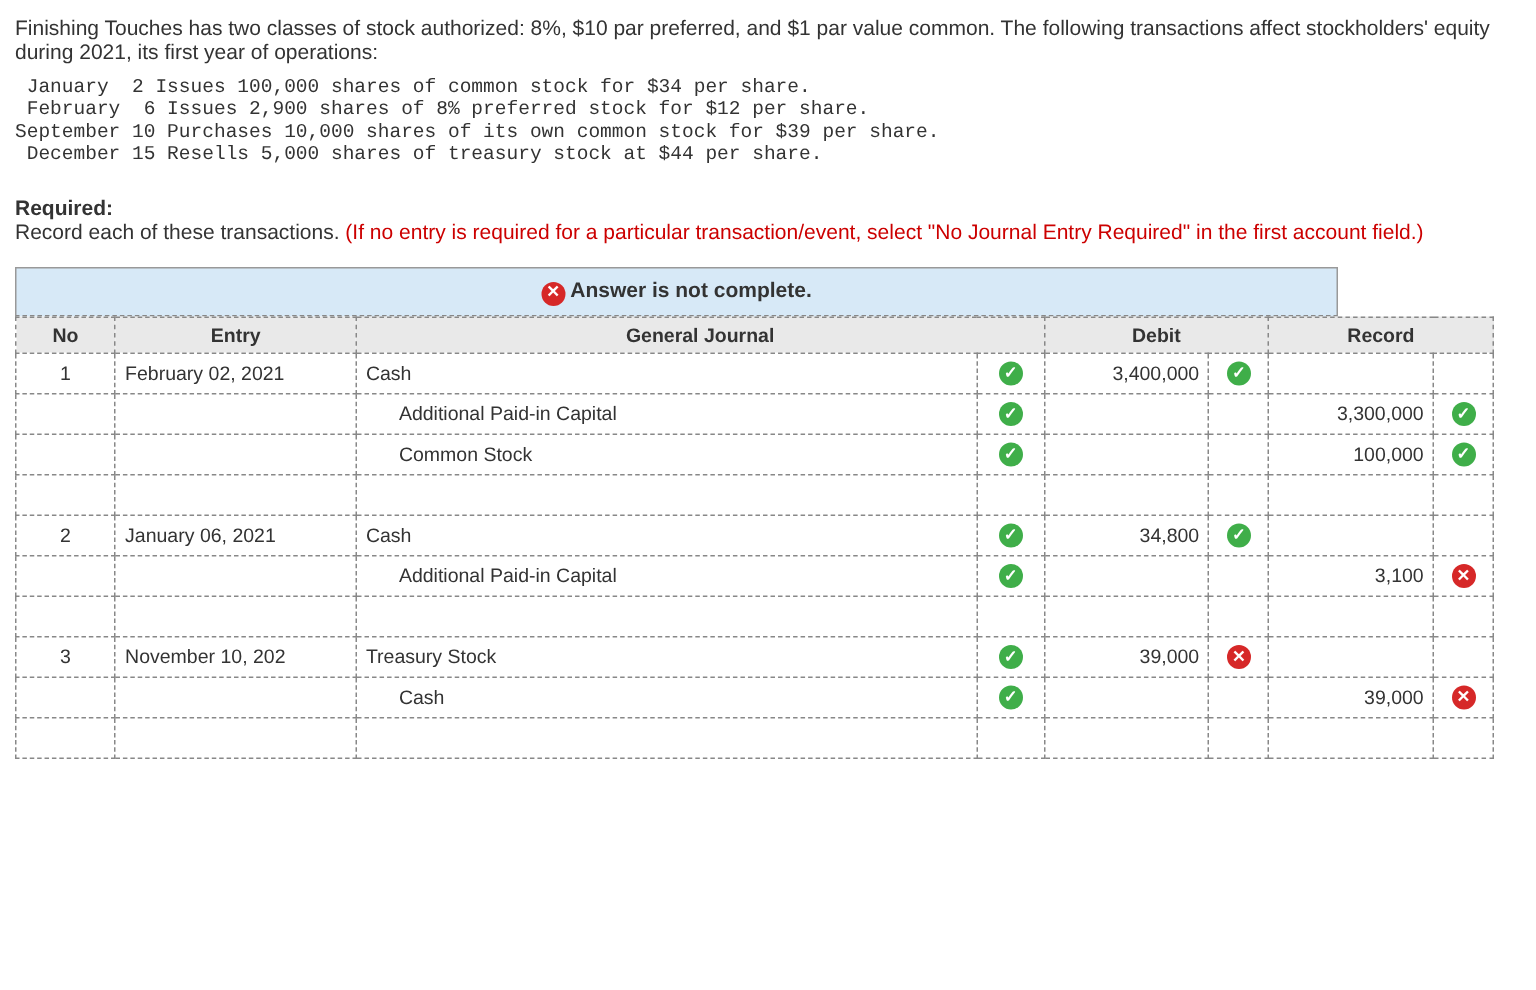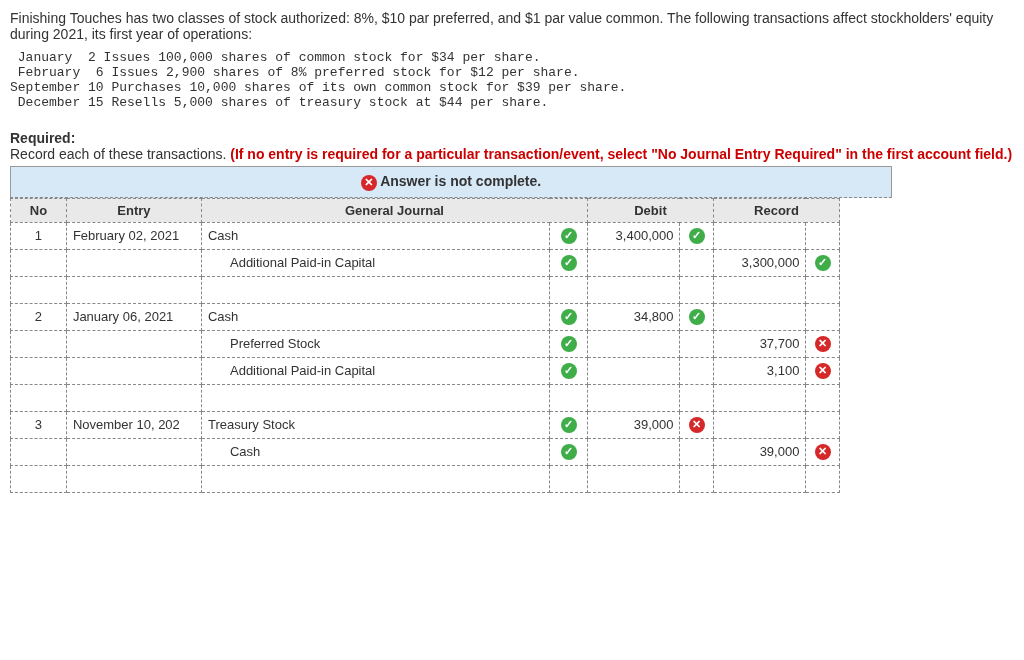--- a/index.html
+++ b/index.html
@@ -7,36 +7,36 @@
     font-size: 14px;
     color: #333;
     margin: 0;
     padding: 10px;
     width: 1024px;
     box-sizing: border-box;
   }
   .intro { margin-bottom: 8px; }
   .mono { font-family: "Courier New", monospace; white-space: pre; font-size: 13px; margin: 6px 0 20px 0; }
   .required { font-weight: bold; }
-  .red { color: #c00; font-weight: bold; }
+  .red { color: #c00; font-weight: normal; }
 
   .banner {
     background: #d7e9f7;
     border: 1px solid #999;
     border-bottom: 1px dashed #888;
     text-align: center;
     padding: 6px 0;
     font-weight: bold;
     width: 880px;
-    margin-top: 4px;
+    margin-top: 16px;
   }
 
   .journal {
     border-collapse: collapse;
-    width: 830px;
+    width: 986px;
     font-size: 13px;
   }
   .journal th {
     background: #e9e9e9;
     border: 1px dashed #888;
     padding: 4px 6px;
     font-weight: bold;
     text-align: center;
   }
   .journal td {
@@ -116,50 +116,50 @@
         <td class="col-gj"><span class="indent">Additional Paid-in Capital</span></td>
         <td class="col-icon"><span class="mark ok">✓</span></td>
         <td class="col-amt"></td>
         <td class="col-amticon"><span class="mark hidden">·</span></td>
         <td class="col-amt">3,300,000</td>
         <td class="col-amticon"><span class="mark ok">✓</span></td>
       </tr>
       <tr>
         <td class="col-no"></td>
         <td class="col-date"></td>
+        <td class="col-gj"><span class="indent">Common Stock</span></td>
+        <td class="col-icon"><span class="mark ok">✓</span></td>
+        <td class="col-amt"></td>
+        <td class="col-amticon"><span class="mark hidden">·</span></td>
+        <td class="col-amt">100,000</td>
+        <td class="col-amticon"><span class="mark ok">✓</span></td>
+      </tr>
+      <tr>
+        <td class="col-no"></td>
+        <td class="col-date"></td>
         <td class="col-gj"></td>
         <td class="col-icon"></td>
         <td class="col-amt"></td>
         <td class="col-amticon"></td>
         <td class="col-amt"></td>
         <td class="col-amticon"></td>
       </tr>
       <tr>
         <td class="col-no">2</td>
         <td class="col-date">January 06, 2021</td>
         <td class="col-gj">Cash</td>
         <td class="col-icon"><span class="mark ok">✓</span></td>
         <td class="col-amt">34,800</td>
         <td class="col-amticon"><span class="mark ok">✓</span></td>
         <td class="col-amt"></td>
         <td class="col-amticon"><span class="mark hidden">·</span></td>
       </tr>
       <tr>
         <td class="col-no"></td>
         <td class="col-date"></td>
-        <td class="col-gj"><span class="indent">Preferred Stock</span></td>
-        <td class="col-icon"><span class="mark ok">✓</span></td>
-        <td class="col-amt"></td>
-        <td class="col-amticon"><span class="mark hidden">·</span></td>
-        <td class="col-amt">37,700</td>
-        <td class="col-amticon"><span class="mark bad">✕</span></td>
-      </tr>
-      <tr>
-        <td class="col-no"></td>
-        <td class="col-date"></td>
         <td class="col-gj"><span class="indent">Additional Paid-in Capital</span></td>
         <td class="col-icon"><span class="mark ok">✓</span></td>
         <td class="col-amt"></td>
         <td class="col-amticon"><span class="mark hidden">·</span></td>
         <td class="col-amt">3,100</td>
         <td class="col-amticon"><span class="mark bad">✕</span></td>
       </tr>
       <tr>
         <td class="col-no"></td>
         <td class="col-date"></td>

